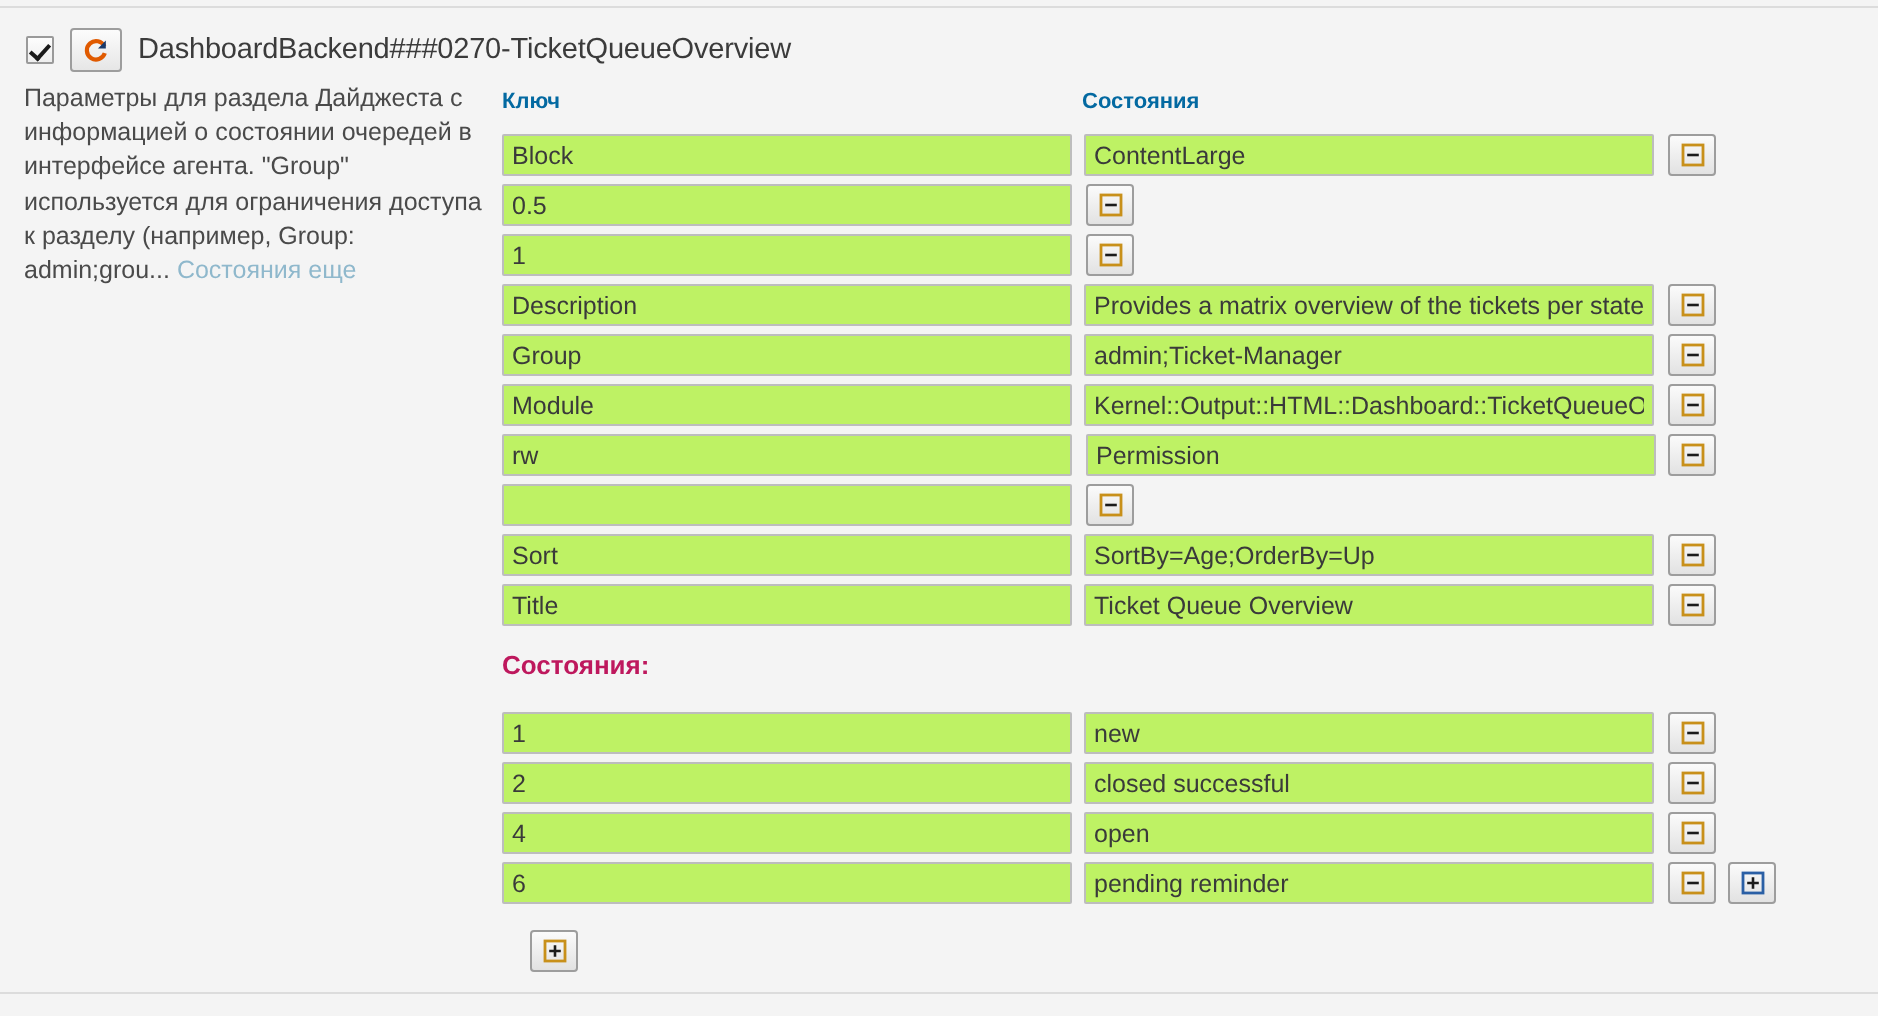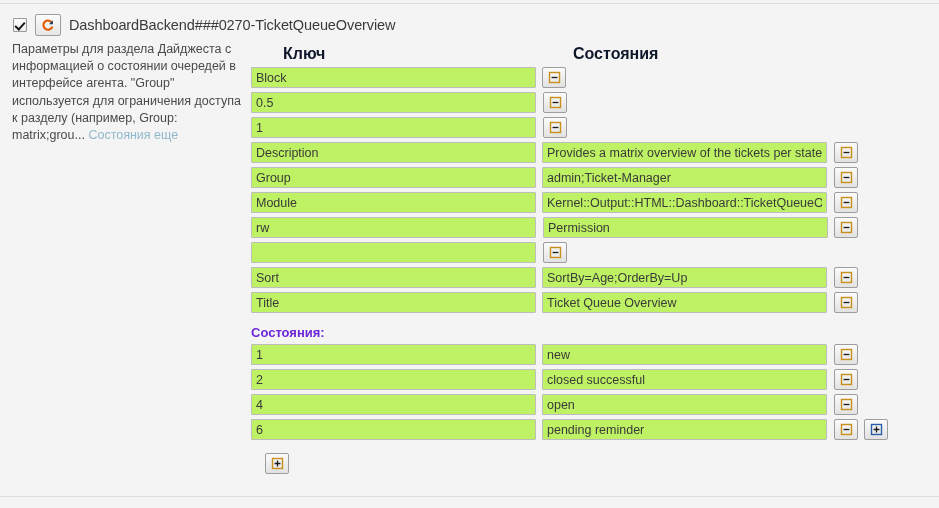--- a/index.html
+++ b/index.html
@@ -83,21 +83,21 @@
   }
 
   
   .panel { position: absolute; left: 251px; top: 45px; }
 
   .col-heads {
     position: relative; height: 22px;
   }
   .col-head {
     position: absolute; top: 0;
-    font-size: 16px; font-weight: bold; color: #0f172a; margin-left: 32px;
+    font-size: 11px; font-weight: bold; color: #0369a1;
   }
   .col-head.k { left: 0px; }
   .col-head.v { left: 290px; }
 
   .rows { position: relative; }
   .row {
     position: relative;
     height: 25px;
     display: flex;
     align-items: flex-start;
@@ -123,22 +123,22 @@
     background: linear-gradient(#fbfbfb,#e2e2e2);
     border-radius: 2px;
     display: inline-flex; align-items: center; justify-content: center;
     cursor: pointer;
     flex: none;
     margin-right: 6px;
   }
   .sq-btn svg { display: block; }
 
   .states-label {
-    font-size: 13px; font-weight: bold; color: #6d28d9;
-    margin-top: 8px; margin-bottom: 4px;
+    font-size: 13px; font-weight: bold; color: #be185d;
+    margin-top: 8px; margin-bottom: 16px;
   }
   .bottom-add {
     margin-top: 9px; margin-left: 14px;
     width: 24px; height: 21px;
   }
 </style>
 </head>
 <body>
 
 <div id="root">
@@ -154,34 +154,35 @@
           <path d="M11.2 5.2 A4.6 4.6 0 1 0 11.4 8.6" fill="none" stroke="#e05a00" stroke-width="2.1" stroke-linecap="butt"></path>
           <path d="M11.9 2.2 L11.9 6.2 L8.0 6.2 Z" fill="#1b3a6b"></path>
         </svg>
       </span>
     </span>
 
     <span class="title">DashboardBackend###0270-TicketQueueOverview</span>
   </div>
 
   <div class="desc">
-    <span>Параметры для раздела Дайджеста с информацией о состоянии очередей в интерфейсе агента. "Group" используется для ограничения доступа к разделу (например, Group: matrix;grou...</span>
+    <span>Параметры для раздела Дайджеста с информацией о состоянии очередей в интерфейсе агента. "Group" используется для ограничения доступа к разделу (например, Group: admin;grou...</span>
     <span class="more">Состояния еще</span>
   </div>
 
   <div class="panel">
 
     <div class="col-heads">
       <span class="col-head k">Ключ</span>
       <span class="col-head v">Состояния</span>
     </div>
 
     <div class="rows" id="settings-rows">
         <div class="row">
           <input class="fld key" type="text" value="Block" style="">
+          <input class="fld val" type="text" value="ContentLarge" style="">
           <span class="sq-btn">
             <span>
               <svg width="13" height="13" viewBox="0 0 13 13">
                 <rect x="1.5" y="1.5" width="10" height="10" fill="none" stroke="#c8901a" stroke-width="1.4"></rect>
                 <path d="M3.6 6.5 H9.4" stroke="#1b1b1b" stroke-width="1.3"></path>
               </svg>
             </span>
           </span>
         </div>
         <div class="row">

